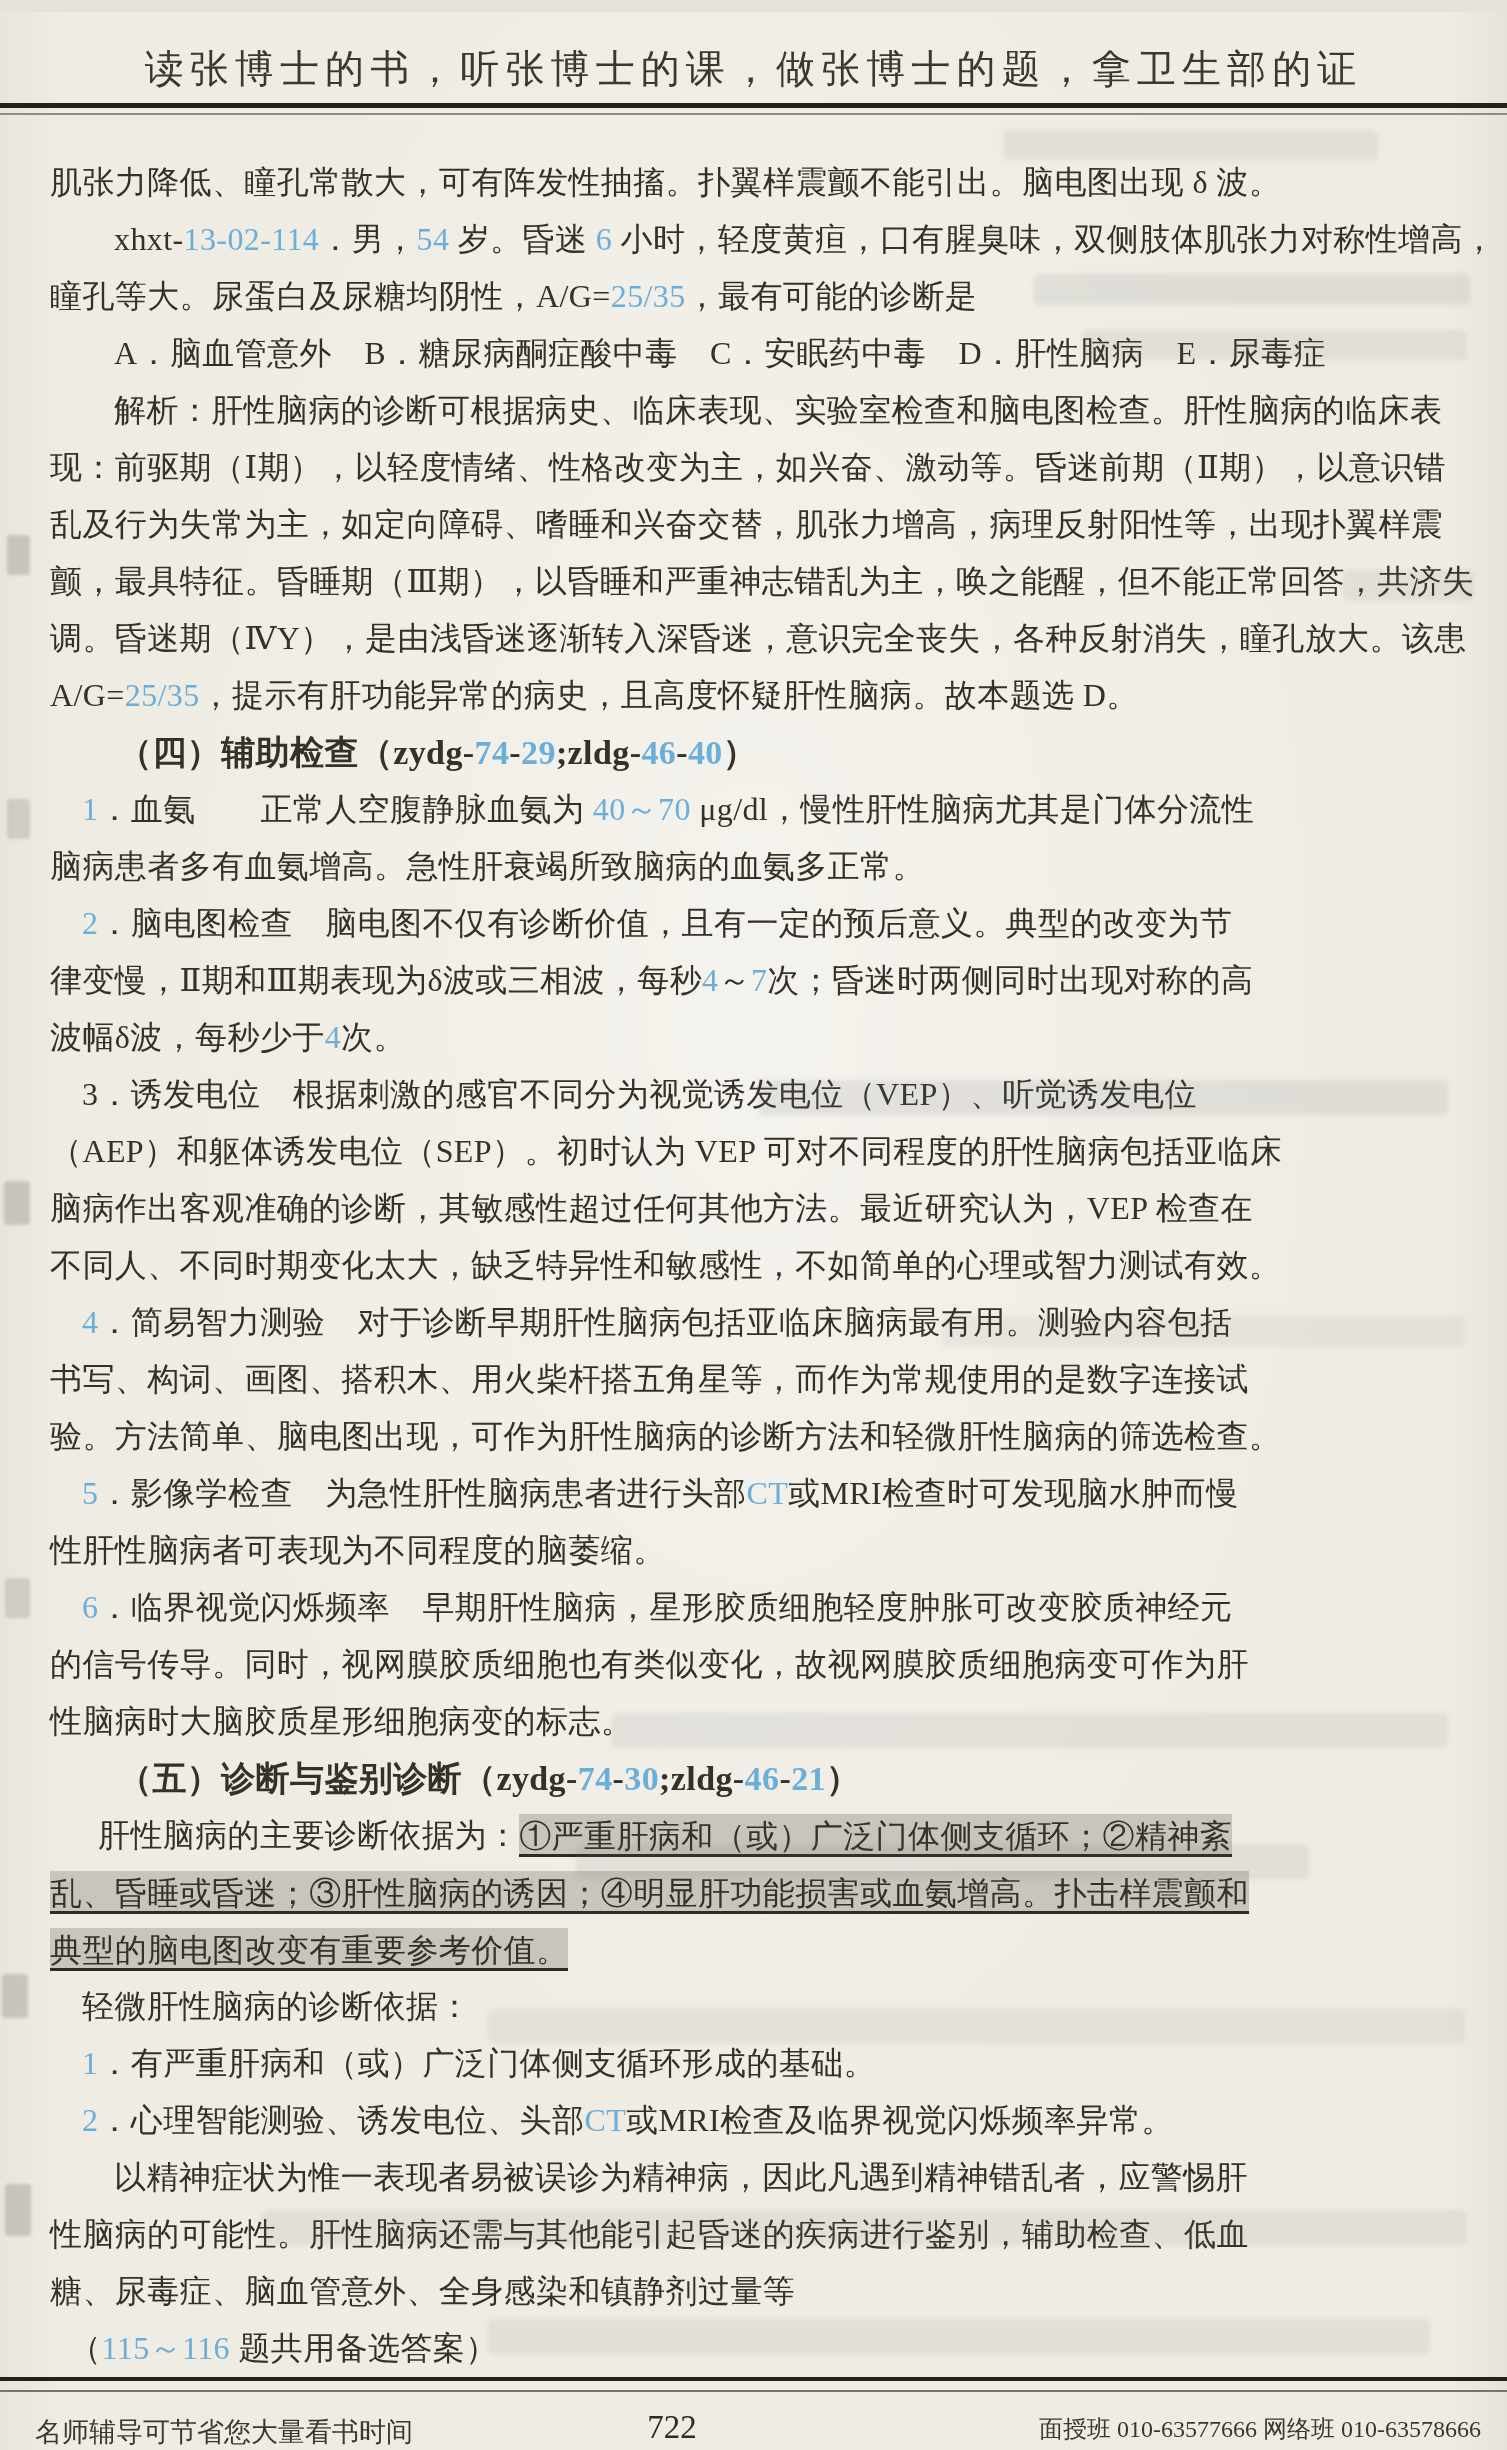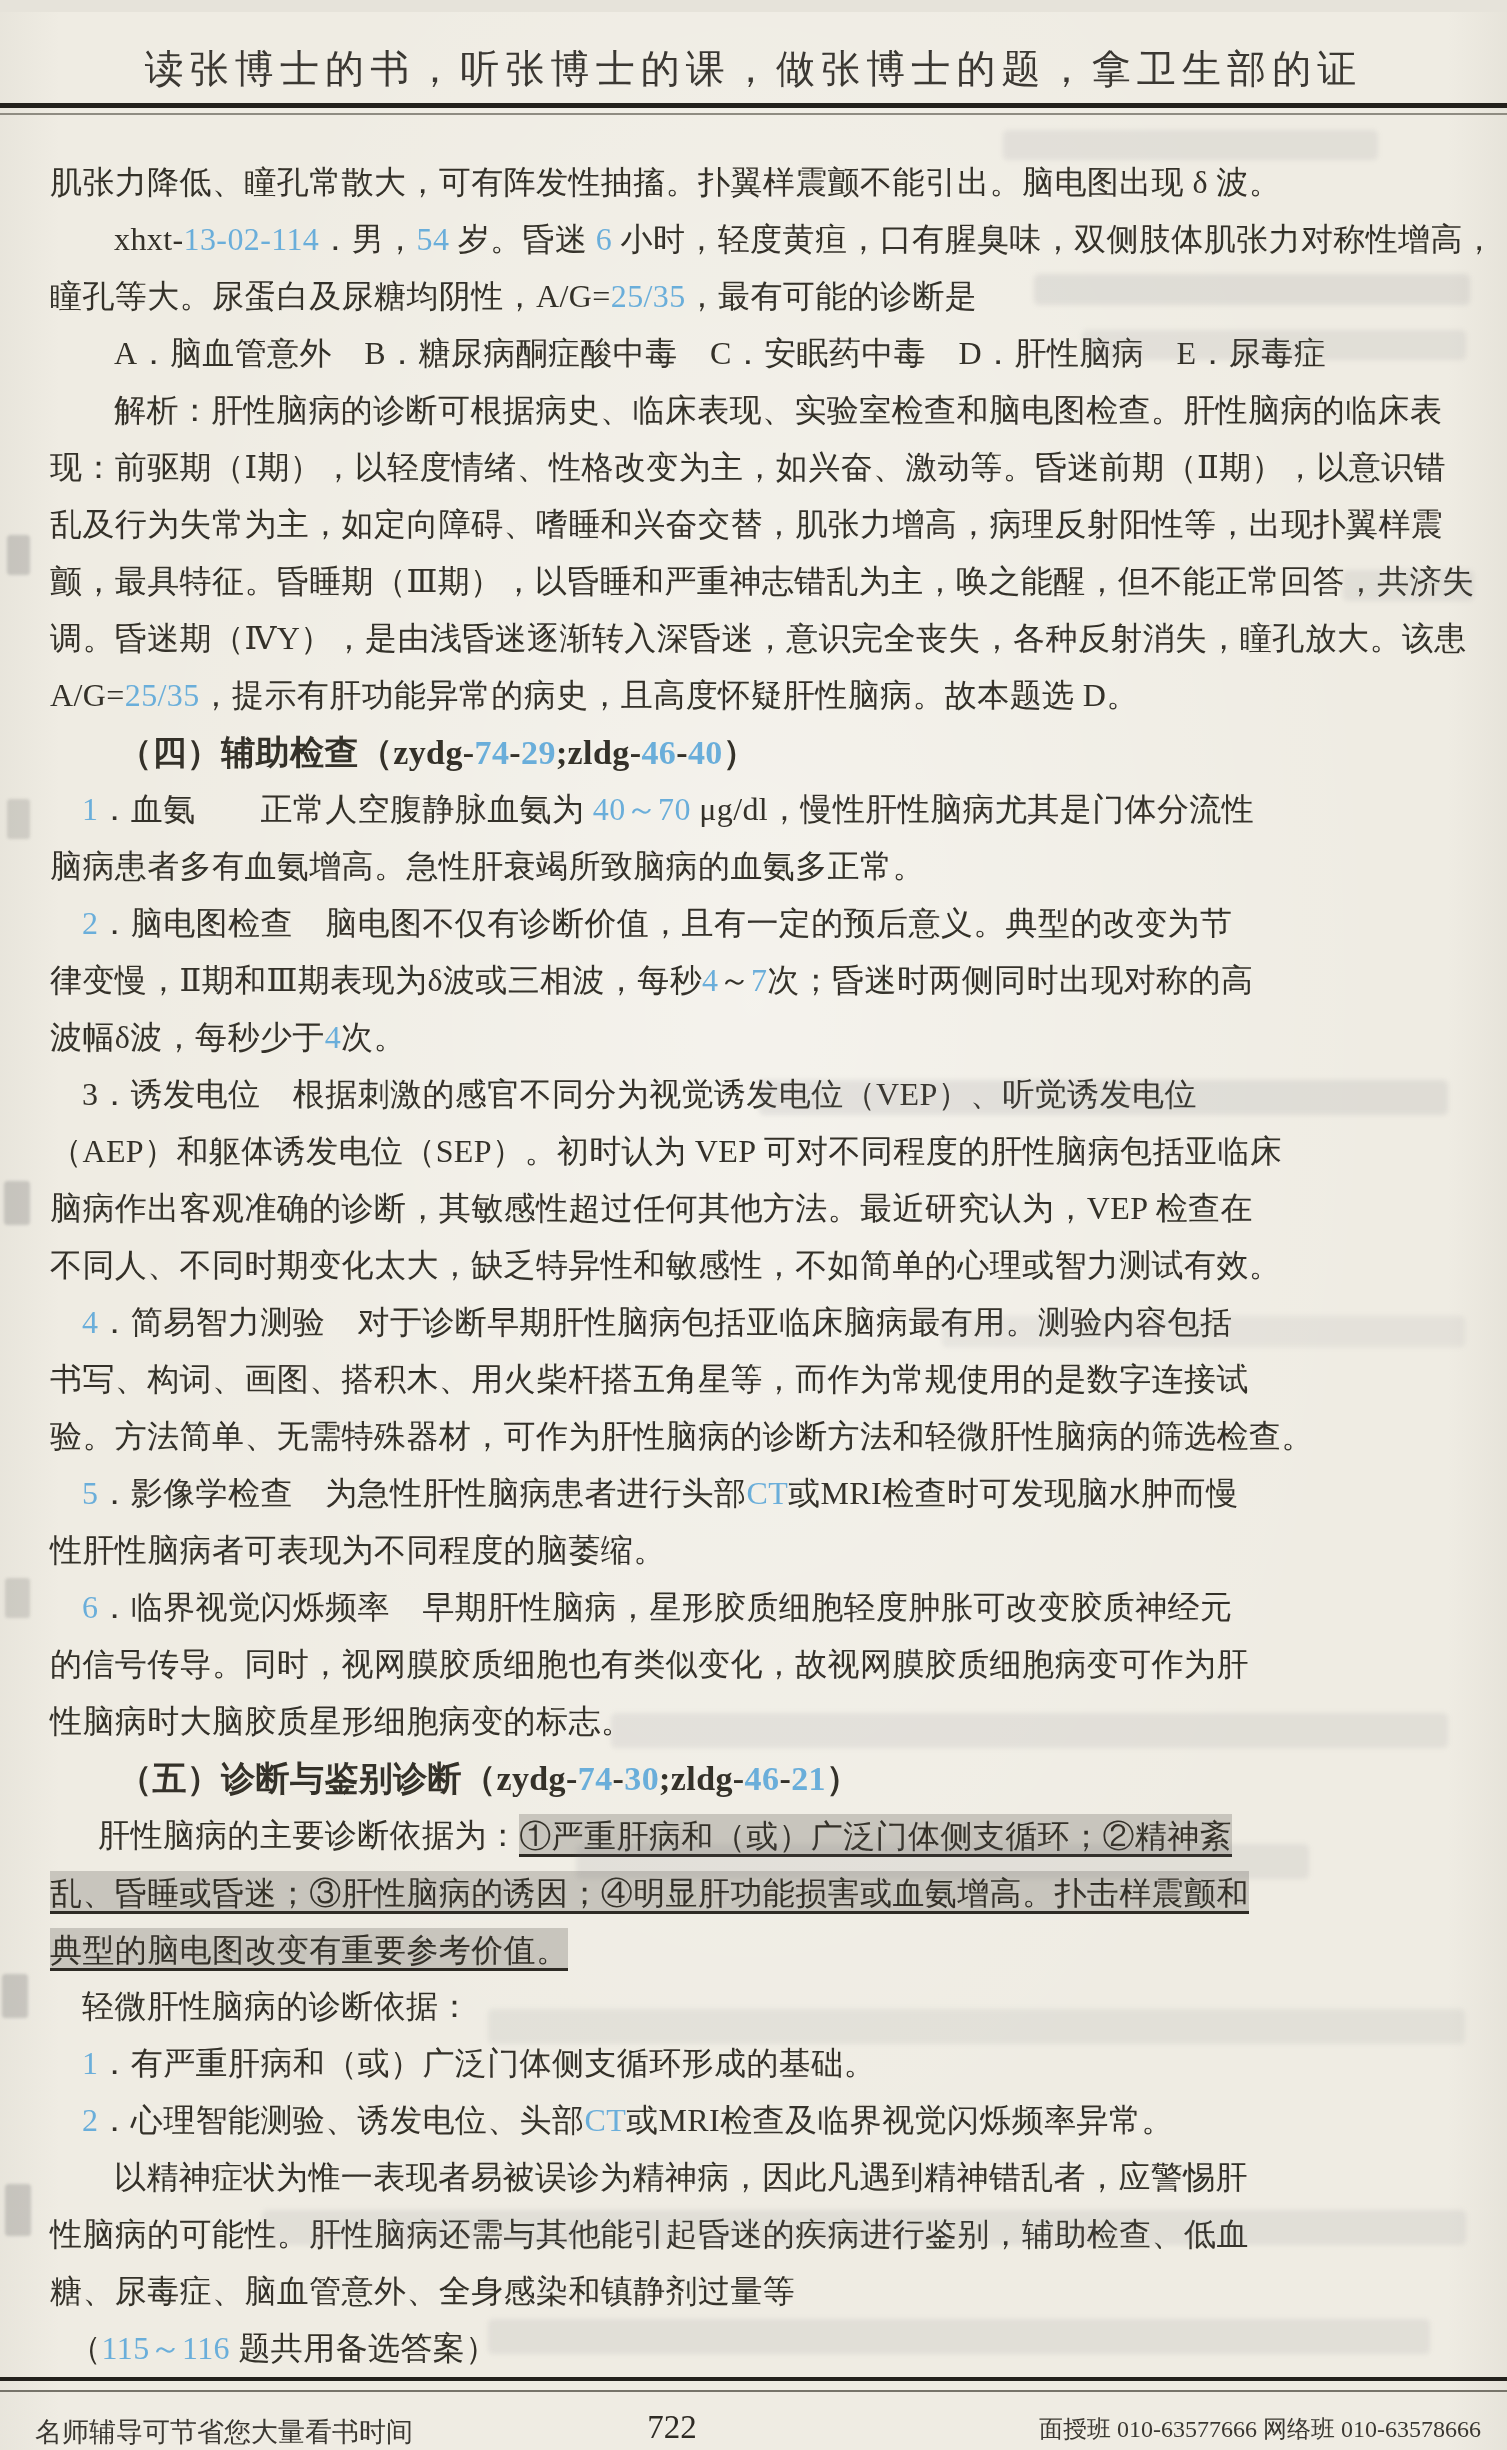--- a/index.html
+++ b/index.html
@@ -92,21 +92,21 @@
       <div class="line"><span>脑病患者多有血氨增高。急性肝衰竭所致脑病的血氨多正常。</span></div>
       <div class="line" style="padding-left: 1em;"><span class="blue">2</span><span>．脑电图检查　脑电图不仅有诊断价值，且有一定的预后意义。典型的改变为节</span></div>
       <div class="line"><span>律变慢，Ⅱ期和Ⅲ期表现为δ波或三相波，每秒</span><span class="blue">4</span><span>～</span><span class="blue">7</span><span>次；昏迷时两侧同时出现对称的高</span></div>
       <div class="line"><span>波幅δ波，每秒少于</span><span class="blue">4</span><span>次。</span></div>
       <div class="line" style="padding-left: 1em;"><span>3．诱发电位　根据刺激的感官不同分为视觉诱发电位（VEP）、听觉诱发电位</span></div>
       <div class="line"><span>（AEP）和躯体诱发电位（SEP）。初时认为 VEP 可对不同程度的肝性脑病包括亚临床</span></div>
       <div class="line"><span>脑病作出客观准确的诊断，其敏感性超过任何其他方法。最近研究认为，VEP 检查在</span></div>
       <div class="line"><span>不同人、不同时期变化太大，缺乏特异性和敏感性，不如简单的心理或智力测试有效。</span></div>
       <div class="line" style="padding-left: 1em;"><span class="blue">4</span><span>．简易智力测验　对于诊断早期肝性脑病包括亚临床脑病最有用。测验内容包括</span></div>
       <div class="line"><span>书写、构词、画图、搭积木、用火柴杆搭五角星等，而作为常规使用的是数字连接试</span></div>
-      <div class="line"><span>验。方法简单、无需特殊器材，可作为肝性脑病的诊断方法和轻微肝性脑病的筛选检查。</span></div>
+      <div class="line"><span>验。方法简单、脑电图出现，可作为肝性脑病的诊断方法和轻微肝性脑病的筛选检查。</span></div>
       <div class="line" style="padding-left: 1em;"><span class="blue">5</span><span>．影像学检查　为急性肝性脑病患者进行头部</span><span class="blue">CT</span><span>或MRI检查时可发现脑水肿而慢</span></div>
       <div class="line"><span>性肝性脑病者可表现为不同程度的脑萎缩。</span></div>
       <div class="line" style="padding-left: 1em;"><span class="blue">6</span><span>．临界视觉闪烁频率　早期肝性脑病，星形胶质细胞轻度肿胀可改变胶质神经元</span></div>
       <div class="line"><span>的信号传导。同时，视网膜胶质细胞也有类似变化，故视网膜胶质细胞病变可作为肝</span></div>
       <div class="line"><span>性脑病时大脑胶质星形细胞病变的标志。</span></div>
       <div class="line bold" style="padding-left: 2em;"><span>（五）诊断与鉴别诊断（zydg-</span><span class="blue">74</span><span>-</span><span class="blue">30</span><span>;zldg-</span><span class="blue">46</span><span>-</span><span class="blue">21</span><span>）</span></div>
       <div class="line" style="padding-left: 1.5em;"><span>肝性脑病的主要诊断依据为：</span><span class="hl">①严重肝病和（或）广泛门体侧支循环；②精神紊</span></div>
       <div class="line"><span class="hl">乱、昏睡或昏迷；③肝性脑病的诱因；④明显肝功能损害或血氨增高。扑击样震颤和</span></div>
       <div class="line"><span class="hl">典型的脑电图改变有重要参考价值。</span></div>
       <div class="line" style="padding-left: 1em;"><span>轻微肝性脑病的诊断依据：</span></div>

